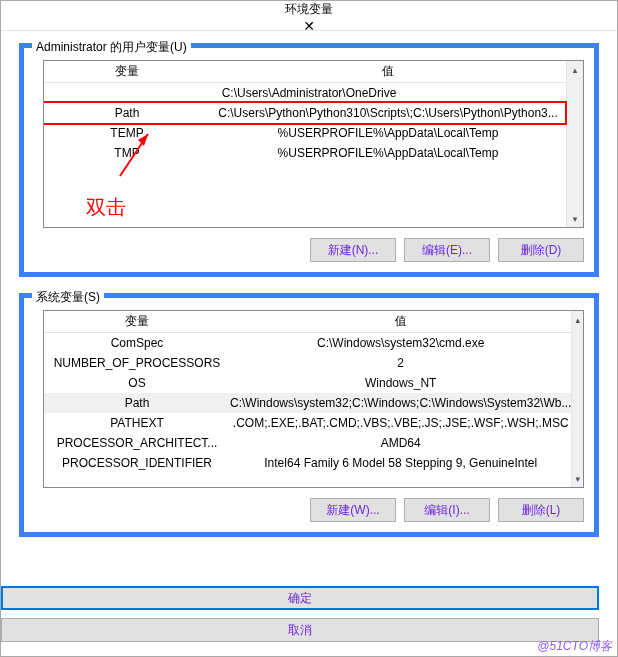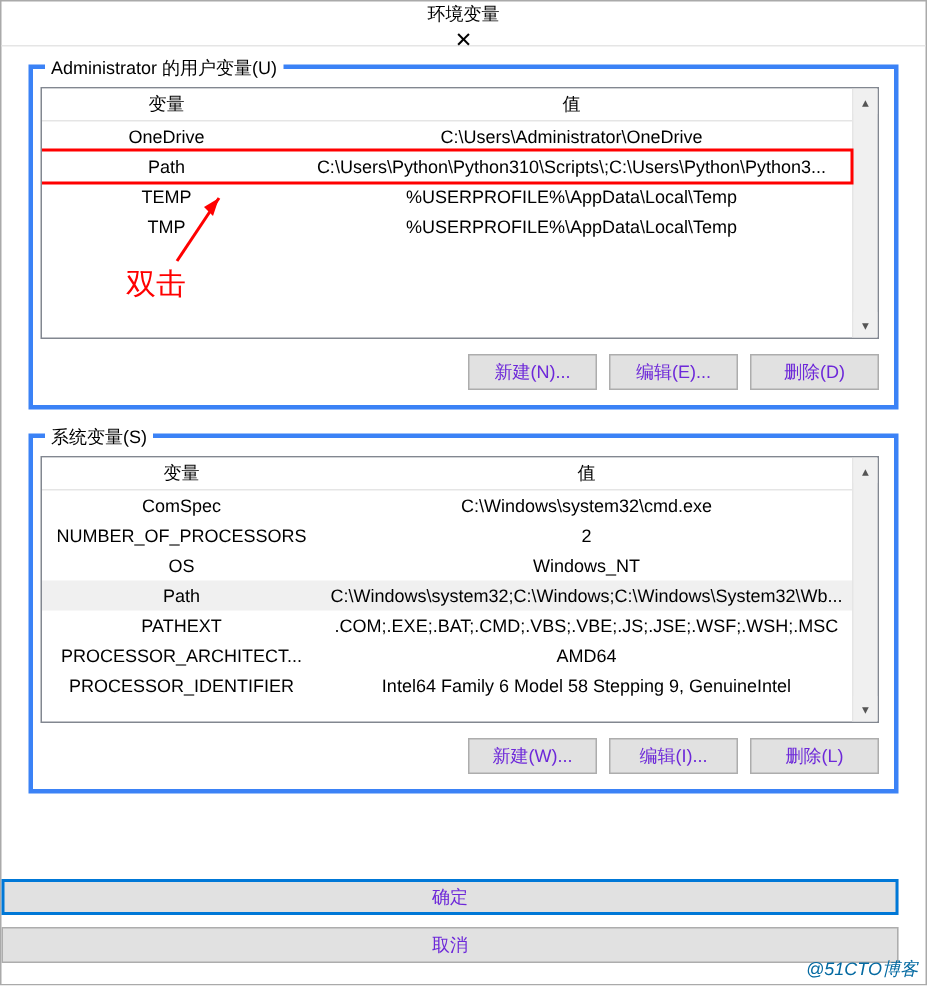--- a/index.html
+++ b/index.html
@@ -40,22 +40,22 @@
   }
   .body {
     flex: 1;
     padding: 12px 18px 10px 18px;
     display: flex;
     flex-direction: column;
     gap: 16px;
     position: relative;
   }
   .group {
-    border: 3px solid #3b82f6;
-    padding: 12px 10px 10px 5px;
+    border: 5px solid #3b82f6;
+    padding: 12px 10px 10px 19px;
     position: relative;
   }
   .group-label {
     position: absolute;
     top: -9px;
     left: 8px;
     background: #fff;
     padding: 0 4px;
     color: #000;
     font-size: 12px;
@@ -146,21 +146,21 @@
     justify-content: flex-end;
     gap: 8px;
     border-top: none;
     flex-direction: column;
   }
   .btn.primary { border: 2px solid #0078d7; padding: 0 9px; }
   .watermark {
     position: absolute;
     right: 6px;
     bottom: 2px;
-    color: #0369a1;
+    color: #8b5cf6;
     font-size: 12px;
     font-style: italic;
   }
 </style>
 </head>
 <body>
 
 <div class="window">
   <div class="titlebar">
     <div class="title">环境变量</div>
@@ -174,21 +174,20 @@
 
       <div class="list user-list">
         <div class="list-wrap">
           <div class="list-main">
             <div class="list-head">
               <div class="col-var">变量</div>
               <div class="col-val">值</div>
             </div>
             <div class="list-rows" style="position:relative;">
               <div class="list-row">
-                <div class="col-var">OneDrive</div>
                 <div class="col-val">C:\Users\Administrator\OneDrive</div>
               </div>
               <div class="list-row">
                 <div class="col-var">Path</div>
                 <div class="col-val">C:\Users\Python\Python310\Scripts\;C:\Users\Python\Python3...</div>
               </div>
               <div class="list-row">
                 <div class="col-var">TEMP</div>
                 <div class="col-val">%USERPROFILE%\AppData\Local\Temp</div>
               </div>
@@ -204,21 +203,21 @@
             <div class="scroll-btn">▴</div>
             <div class="scroll-btn">▾</div>
           </div>
         </div>
       </div>
 
       <svg class="annotation-arrow" style="left:86px; top:78px; width:50px; height:60px;" viewBox="0 0 50 60">
         <line x1="10" y1="50" x2="38" y2="8" stroke="#ff0000" stroke-width="2"></line>
         <polygon points="38,8 28,14 34,20" fill="#ff0000"></polygon>
       </svg>
-      <div class="annotation-text" style="left:62px; top:130px;">双击</div>
+      <div class="annotation-text" style="left:62px; top:146px;">双击</div>
 
       <div class="btn-row">
         <button class="btn">新建(N)...</button>
         <button class="btn">编辑(E)...</button>
         <button class="btn">删除(D)</button>
       </div>
     </div>
 
     <div class="group">
       <div class="group-label">系统变量(S)</div>

